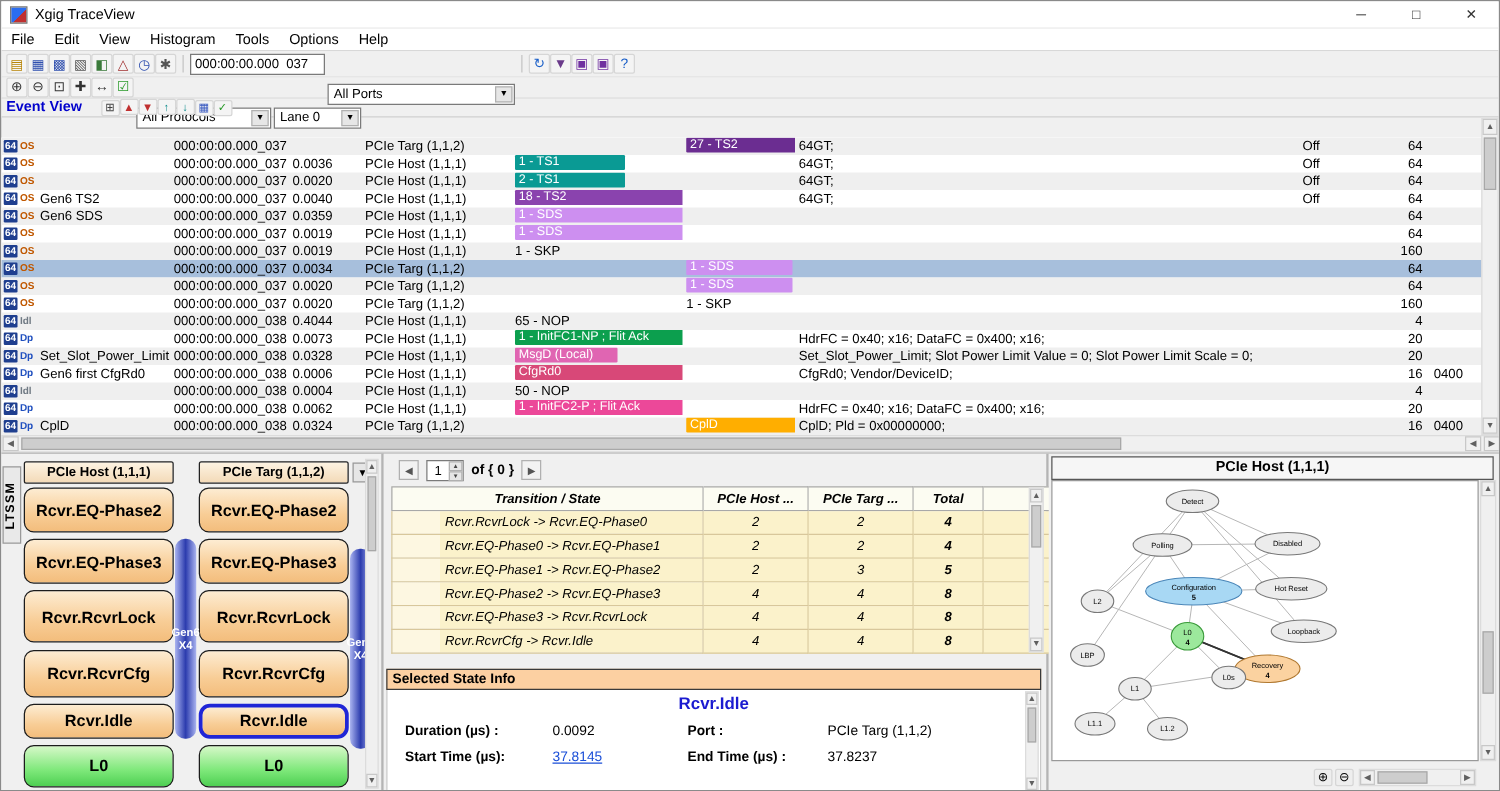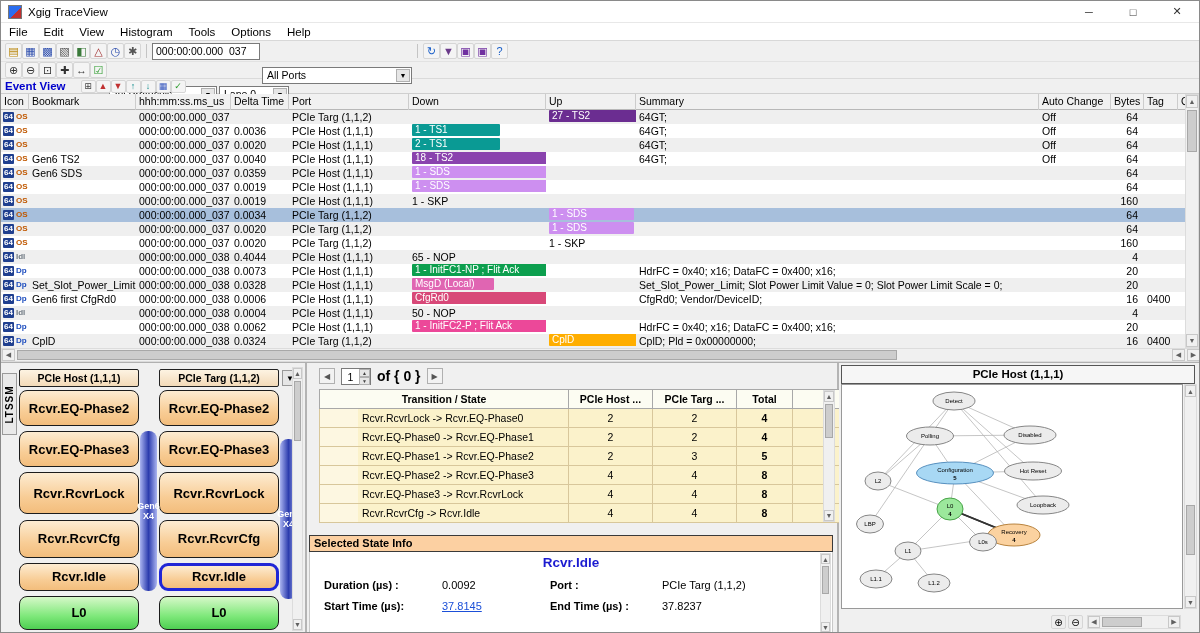--- a/index.html
+++ b/index.html
@@ -65,22 +65,22 @@
   .genbar{position:absolute;width:17px;border-radius:8px;background:linear-gradient(90deg,#aab4f0 0%,#2c3cae 50%,#aab4f0 100%);
           color:#fff;font-weight:bold;font-size:9px;display:flex;flex-direction:column;align-items:center;justify-content:center;line-height:10px;}
   
   .midpanel{position:relative;width:532px;height:272px;border-right:2px solid #b4b4b4;background:#f0f0f0;}
   .navrow{position:absolute;top:0;left:0;right:0;height:26px;display:flex;align-items:center;padding-left:12px;gap:6px;}
   .navbtn{width:16px;height:16px;border:1px solid #b0b0b0;background:#f2f2f2;display:flex;align-items:center;justify-content:center;font-size:8px;color:#555;}
   .spinbox{width:30px;height:17px;border:1px solid #7a7a7a;background:#fff;display:flex;}
   .spinval{flex:1;text-align:center;font-size:10.5px;line-height:16px;}
   .spinarrows{width:11px;display:flex;flex-direction:column;}
   .spinarrows div{flex:1;background:#e6e6e6;border:1px solid #b0b0b0;font-size:5px;display:flex;align-items:center;justify-content:center;color:#444;}
-  .navlabel{font-weight:bold;font-size:14px;}
-  .trtable{position:absolute;left:12px;top:26px;width:564px;}
+  .navlabel{font-weight:bold;font-size:11px;}
+  .trtable{position:absolute;left:6px;top:26px;width:564px;font-style:italic;}
   .trgrid{display:grid;grid-template-columns:250px 84px 84px 56px 1fr;}
   .trh{background:#fcfcf2;border:1px solid #a8a8a8;border-left:none;font-weight:bold;font-size:10.5px;height:20px;line-height:18px;text-align:center;white-space:nowrap;overflow:hidden;}
   .trh:first-child{border-left:1px solid #a8a8a8;text-align:center;}
   .tr-row{height:19px;}
   .tc{background:#fbf2cb;border-right:1px solid #d8c79b;border-bottom:1px solid #d8c79b;font-size:10.5px;line-height:18px;white-space:nowrap;overflow:hidden;}
   .tc.t1{padding-left:42px;background:linear-gradient(90deg,#fdf7e1 0px,#fdf7e1 38px,#fbf2cb 38px);border-left:1px solid #d8c79b;}
   .tc.t2{text-align:center;}
   .tc.t3{text-align:center;font-weight:bold;}
   .selinfo-hdr{position:absolute;left:2px;right:4px;top:172px;height:17px;background:#fcd0a2;border:1px solid #3a3a3a;
                font-weight:bold;font-size:11px;line-height:15px;padding-left:4px;}
@@ -144,34 +144,20 @@
       <span>Lane 0</span>
       <span class="selarrow">▼</span>
     </div>
   </div>
 
   <div class="evbar">
     <span class="evtitle">Event View</span>
     <span><span class="tbicon" style="color: rgb(68, 68, 68);">⊞</span><span class="tbicon" style="color: rgb(192, 48, 48);">▲</span><span class="tbicon" style="color: rgb(192, 48, 48);">▼</span><span class="tbicon" style="color: rgb(10, 138, 138);">↑</span><span class="tbicon" style="color: rgb(10, 138, 138);">↓</span><span class="tbicon" style="color: rgb(58, 90, 192);">▦</span><span class="tbicon" style="color: rgb(42, 154, 42);">✓</span></span>
   </div>
 
-  <div class="evheader evgrid">
-    <div class="eh">Icon</div>
-    <div class="eh">Bookmark</div>
-    <div class="eh">hhh:mm:ss.ms_us</div>
-    <div class="eh">Delta Time</div>
-    <div class="eh">Port</div>
-    <div class="eh">Down</div>
-    <div class="eh">Up</div>
-    <div class="eh">Summary</div>
-    <div class="eh">Auto Change</div>
-    <div class="eh">Bytes</div>
-    <div class="eh">Tag</div>
-    <div class="eh">Qu</div>
-  </div>
 
   <div class="evbody">
       <div>
         <div class="ev-row evgrid odd">
           <div class="c icon-c">
             <span class="i64">64</span>
             <span class="ityp t-OS">OS</span>
           </div>
           <div class="c"></div>
           <div class="c">000:00:00.000_037</div>

